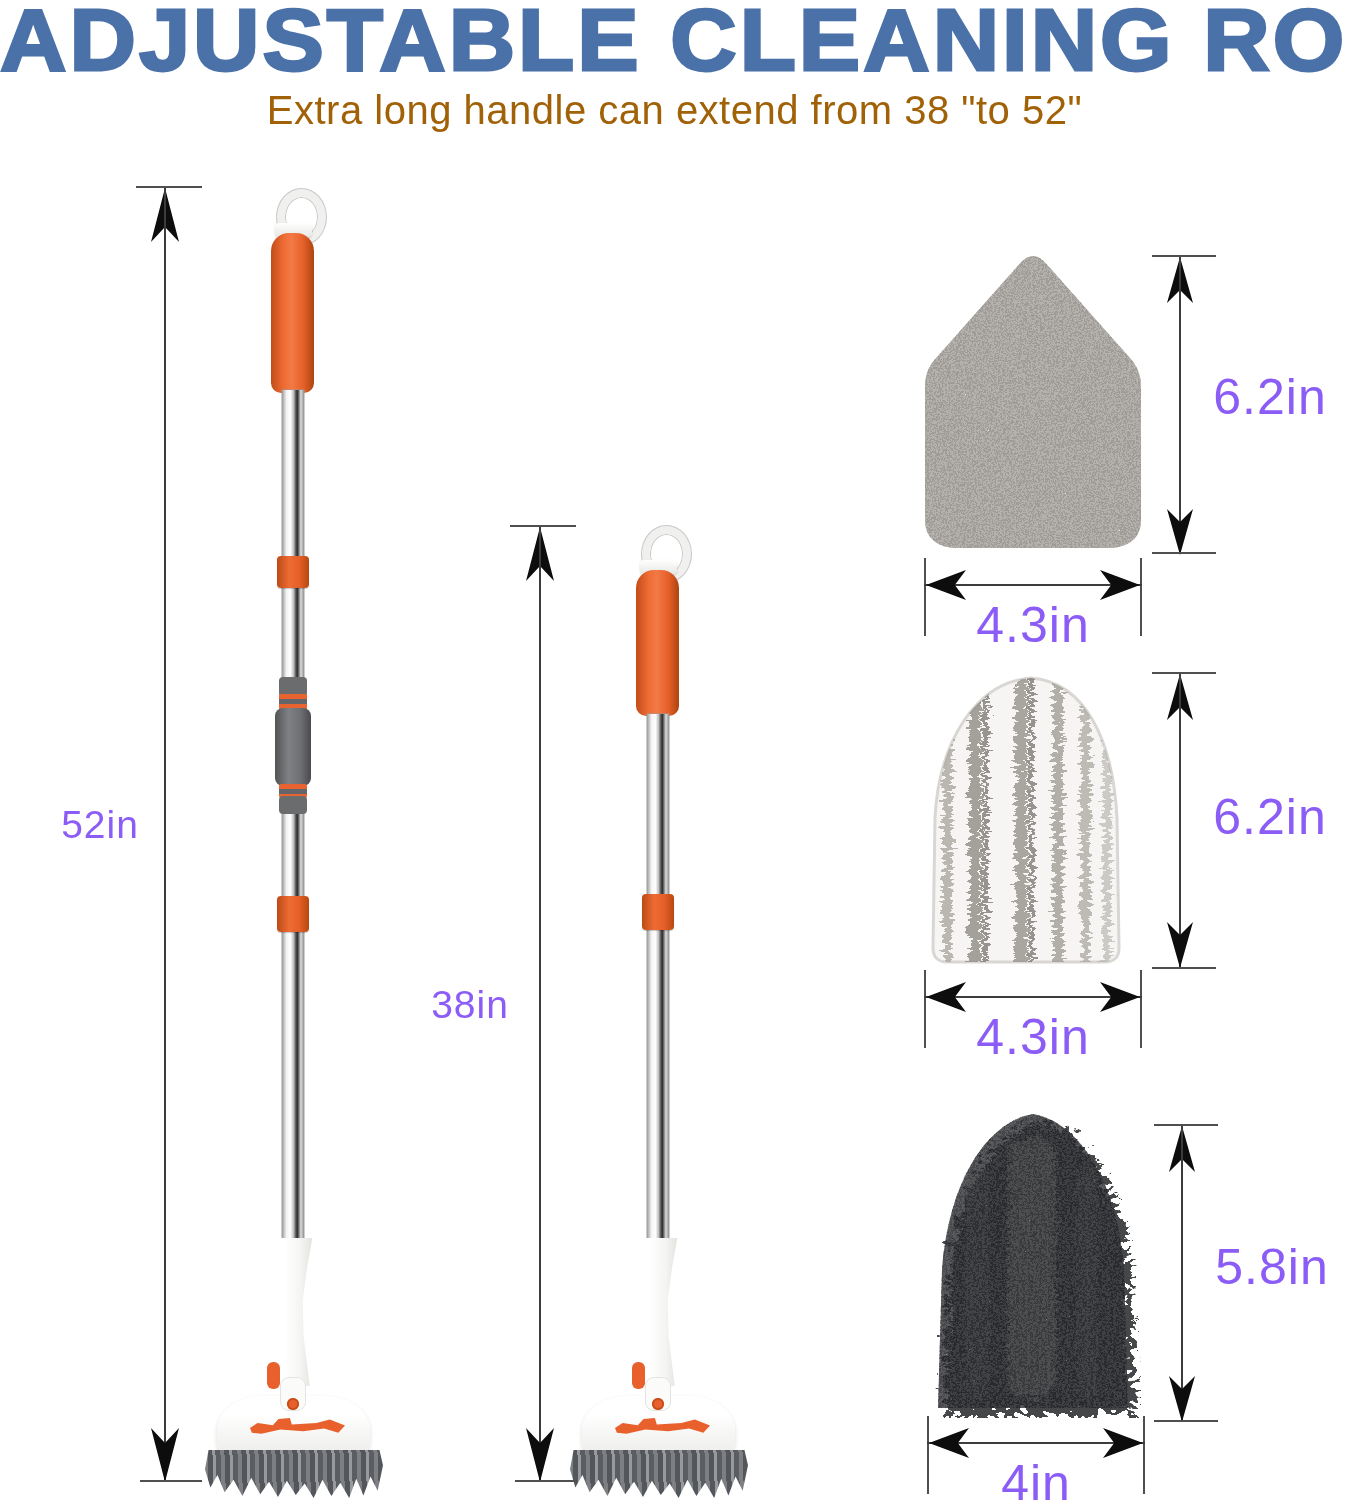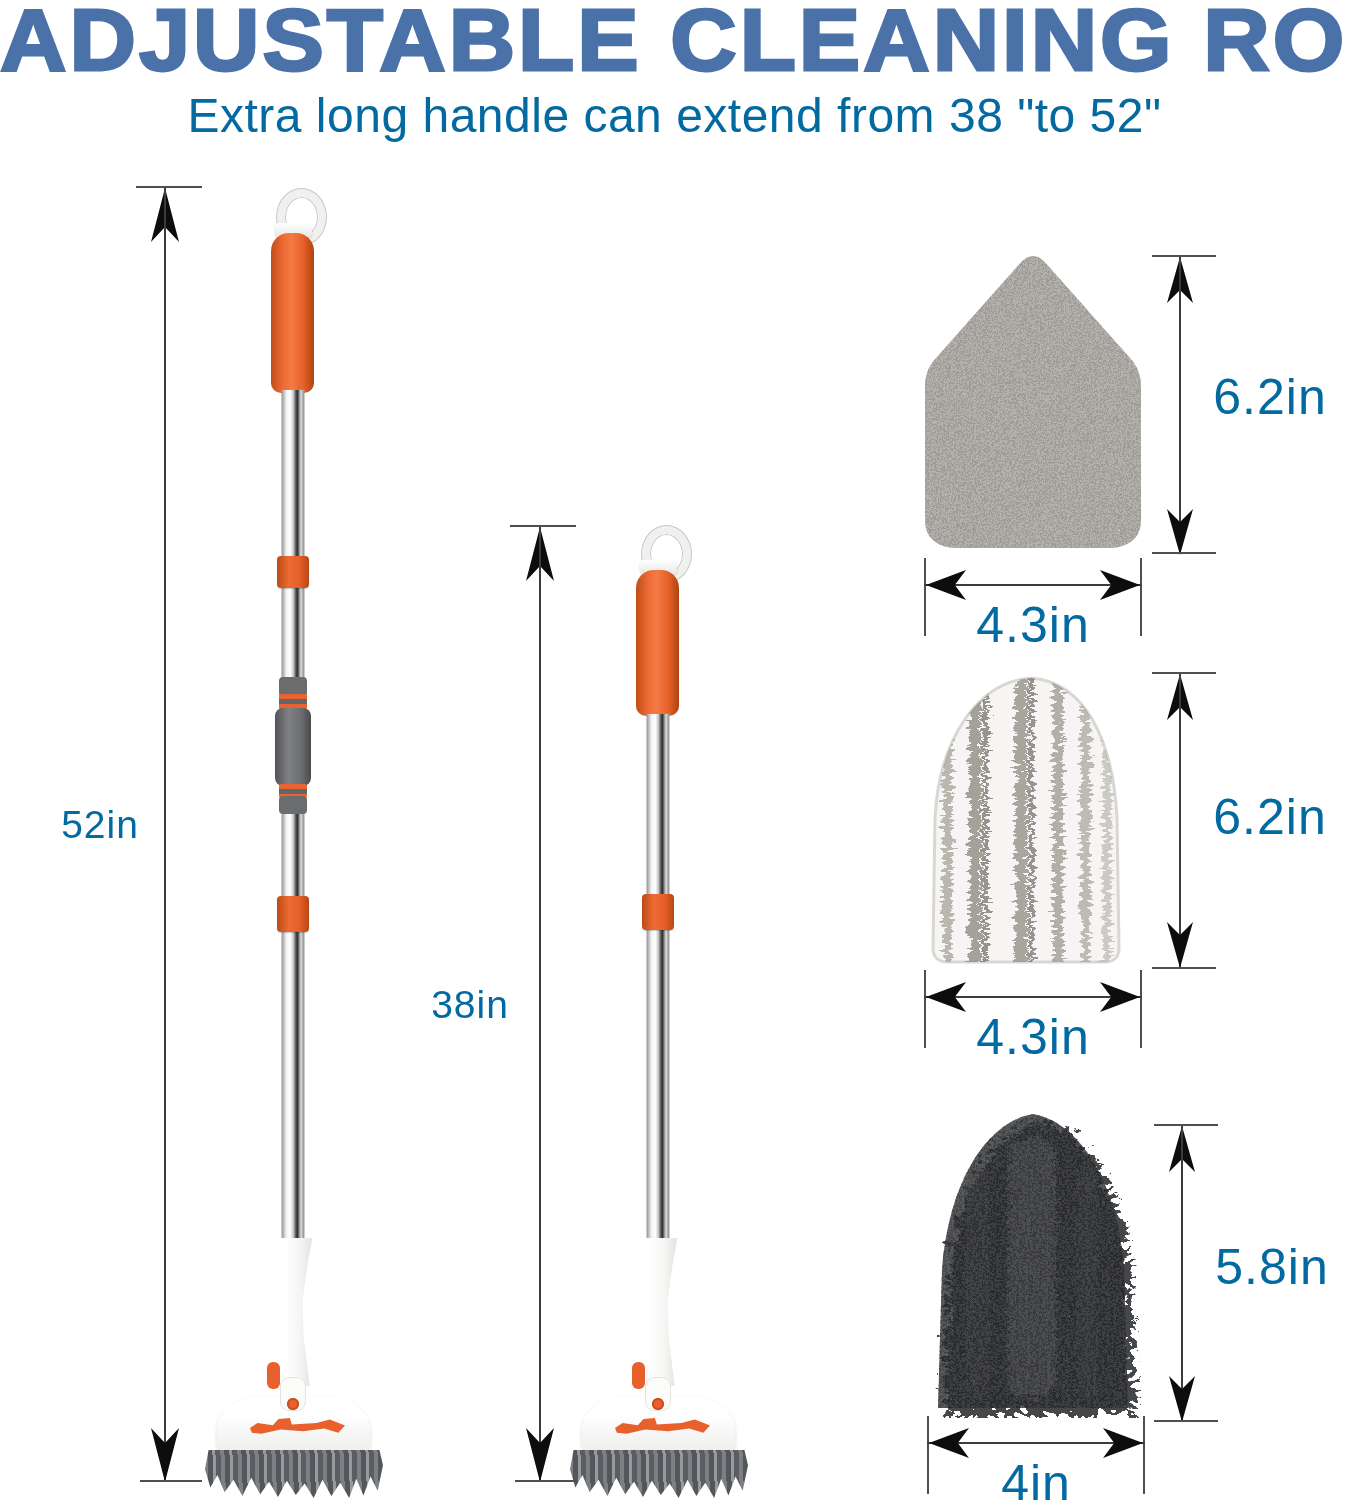--- a/index.html
+++ b/index.html
@@ -4,34 +4,34 @@
 <style>
   html,body{margin:0;padding:0;background:#fff;}
   .canvas{position:relative;width:1349px;height:1500px;background:#ffffff;overflow:hidden;
           font-family:"Liberation Sans",sans-serif;}
   .abs{position:absolute;}
 
   
   .title{left:0;top:-6px;width:1349px;text-align:center;font-size:92px;font-weight:800;
          letter-spacing:3px;line-height:1.0;color:#4a71a8;-webkit-text-stroke:3px #4a71a8;
          transform:scaleY(0.95);white-space:nowrap;}
-  .subtitle{left:0;top:88px;width:1349px;text-align:center;font-size:48px;font-weight:400;
-            color:#0369a1;letter-spacing:0.5px;}
+  .subtitle{left:0;top:88px;width:1349px;text-align:center;font-size:40px;font-weight:400;
+            color:#a16207;letter-spacing:0.5px;}
 
   
   .tick-h{height:2px;background:#4f4f4f;}
   .tick-v{width:2px;background:#4f4f4f;}
   .dline-v{width:2px;background:#3c3c3c;}
   .dline-h{height:2px;background:#3c3c3c;}
   .dart{background:#0d0d0d;}
   .dart.up{clip-path:polygon(50% 0,100% 100%,50% 72%,0 100%);}
   .dart.down{clip-path:polygon(50% 100%,100% 0,50% 28%,0 0);}
   .dart.left{clip-path:polygon(0 50%,100% 0,72% 50%,100% 100%);}
   .dart.right{clip-path:polygon(100% 50%,0 0,28% 50%,0 100%);}
-  .dim-label{font-size:50px;color:#0369a1;text-align:center;letter-spacing:1px;white-space:nowrap;}
+  .dim-label{font-size:50px;color:#8b5cf6;text-align:center;letter-spacing:1px;white-space:nowrap;}
   .dim-label.pole{font-size:39px;}
 
   
   .loop{border:8px solid #f0f0ee;border-radius:50%;
         box-shadow:0 0 0 1px #c7c7c5, inset 0 0 0 1px #c7c7c5;background:#fff;}
   .collar{background:linear-gradient(#ffffff,#e7e7e5);border-radius:4px;box-shadow:0 1px 2px rgba(0,0,0,.18);}
   .handle-orange{background:linear-gradient(90deg,#c24d19,#ef6c35 30%,#f37a45 48%,#e55f28 76%,#ad440f);
                  border-radius:18px 18px 10px 10px;}
   .chrome{background:linear-gradient(90deg,#9a9a9a 0%,#f3f3f3 20%,#ffffff 38%,#c4c4c4 52%,#565656 63%,#2e2e2e 70%,#dcdcdc 86%,#8f8f8f 100%);
           box-shadow:0 0 0 .5px #9b9b9b;}

